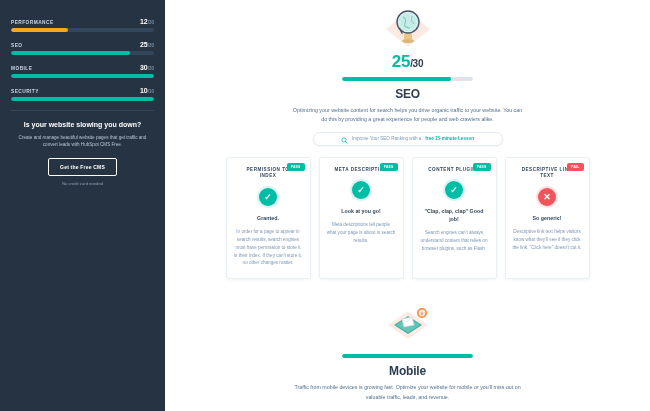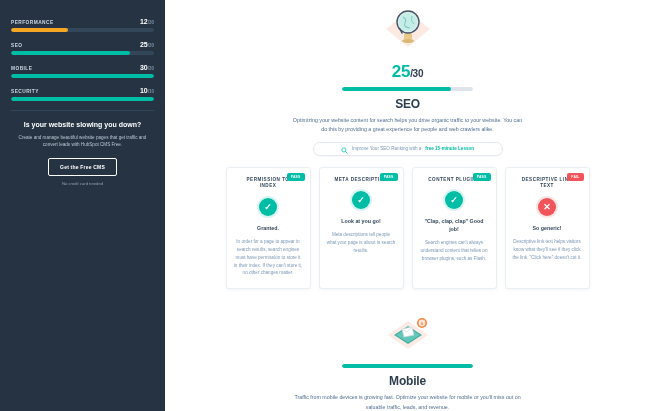--- a/index.html
+++ b/index.html
@@ -84,21 +84,21 @@
     flex: 1; height: 411px; overflow: hidden;
     background: #ffffff; position: relative;
   }
   .section { width: 100%; text-align: center; }
   .section.seo { padding-top: 4px; }
   .section.mobile { padding-top: 6px; }
 
   .hero-icon { height: 48px; display: flex; align-items: center; justify-content: center; }
 
   .score-big {
-    margin-top: 10px;
+    margin-top: 0;
     font-size: 17px; font-weight: bold; color: #00bda5;
     letter-spacing: -0.3px;
   }
   .score-big .den { color: #2d3e50; font-size: 10px; }
 
   .sec-bar-bg {
     width: 131px; height: 4px; margin: 5px auto 0 auto;
     background: #dfe3eb; border-radius: 2px; overflow: hidden;
   }
   .sec-bar-fill { height: 100%; background: #00bda5; border-radius: 2px; }

